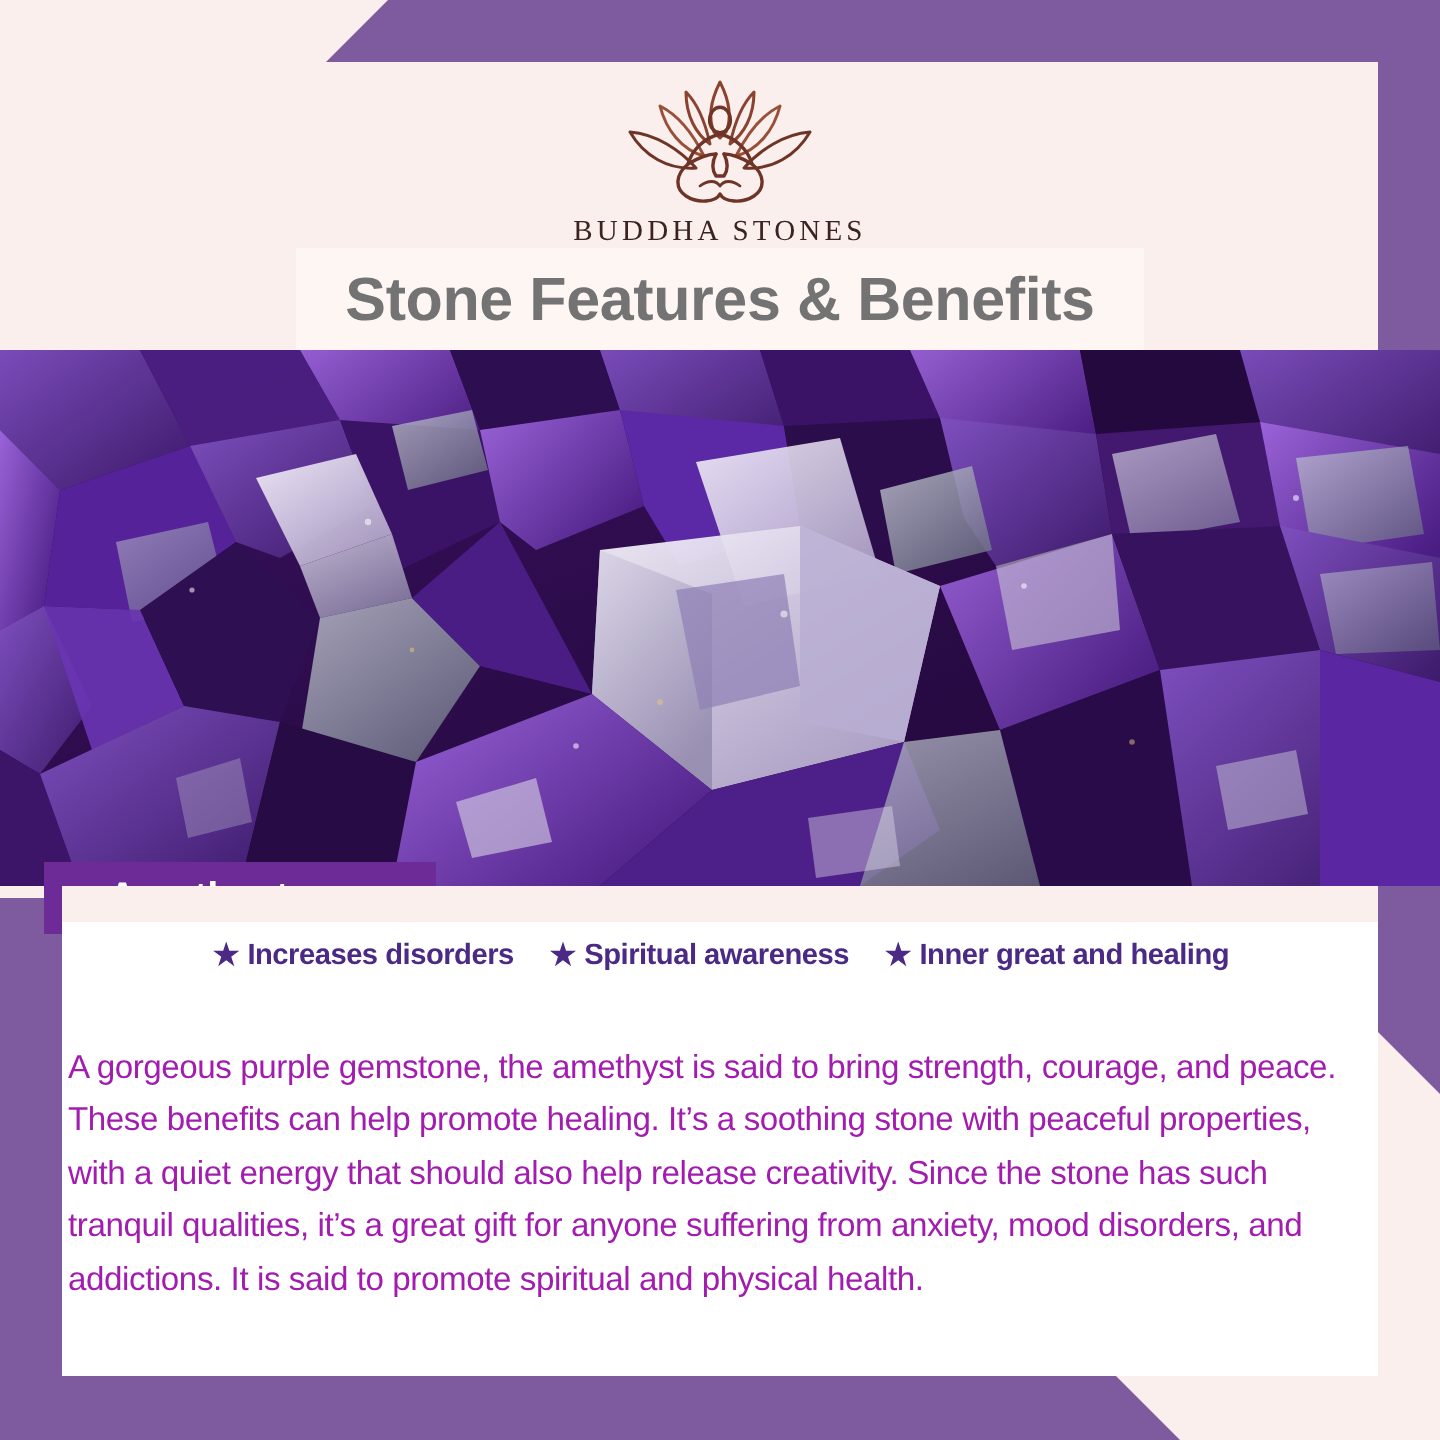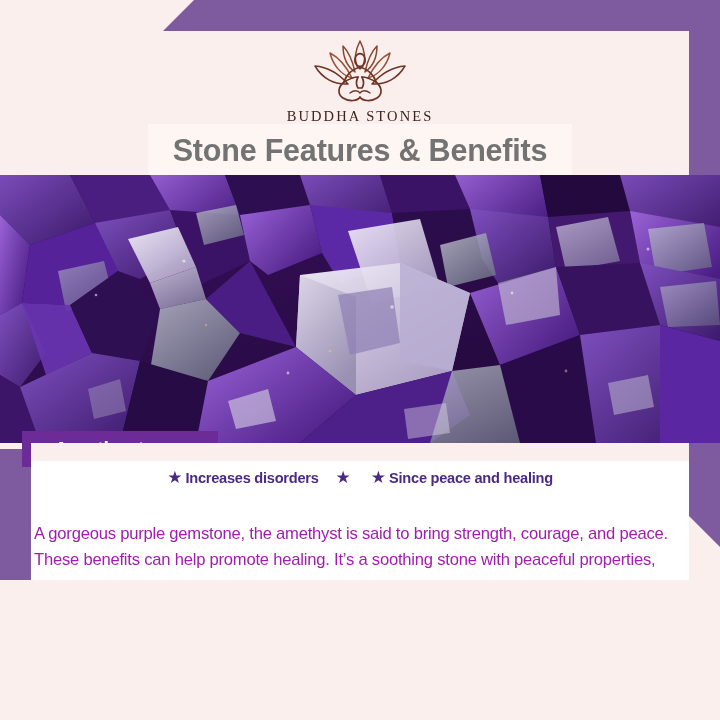--- a/index.html
+++ b/index.html
@@ -10,21 +10,21 @@
     width: 720px;
     height: 720px;
     overflow: hidden;
     background: #faefed;
     font-family: "Liberation Sans", sans-serif;
   }
 
   #page {
     position: relative;
     width: 720px;
-    height: 580px;
+    height: 720px;
     background: #faefed;
     overflow: hidden;
   }
 
   
   .band-top {
     position: absolute;
     left: 0; top: 0;
     width: 720px; height: 31px;
     background: #7d5b9e;
@@ -362,23 +362,24 @@
   <div class="content">
     <div class="content-fade"></div>
 
     <div class="benefits">
       <div class="benefit">
         <span class="benefit-star">★</span>
         <span class="benefit-label">Increases disorders</span>
       </div>
       <div class="benefit">
         <span class="benefit-star">★</span>
+        <span class="benefit-label">Spiritual awareness</span>
       </div>
       <div class="benefit">
         <span class="benefit-star">★</span>
-        <span class="benefit-label">Since peace and healing</span>
+        <span class="benefit-label">Inner great and healing</span>
       </div>
     </div>
 
     <p class="description">A gorgeous purple gemstone, the amethyst is said to bring strength, courage, and peace. These benefits can help promote healing. It’s a soothing stone with peaceful properties, with a quiet energy that should also help release creativity. Since the stone has such tranquil qualities, it’s a great gift for anyone suffering from anxiety, mood disorders, and addictions. It is said to promote spiritual and physical health.</p>
   </div>
 
 </div>
 
 </body></html>

